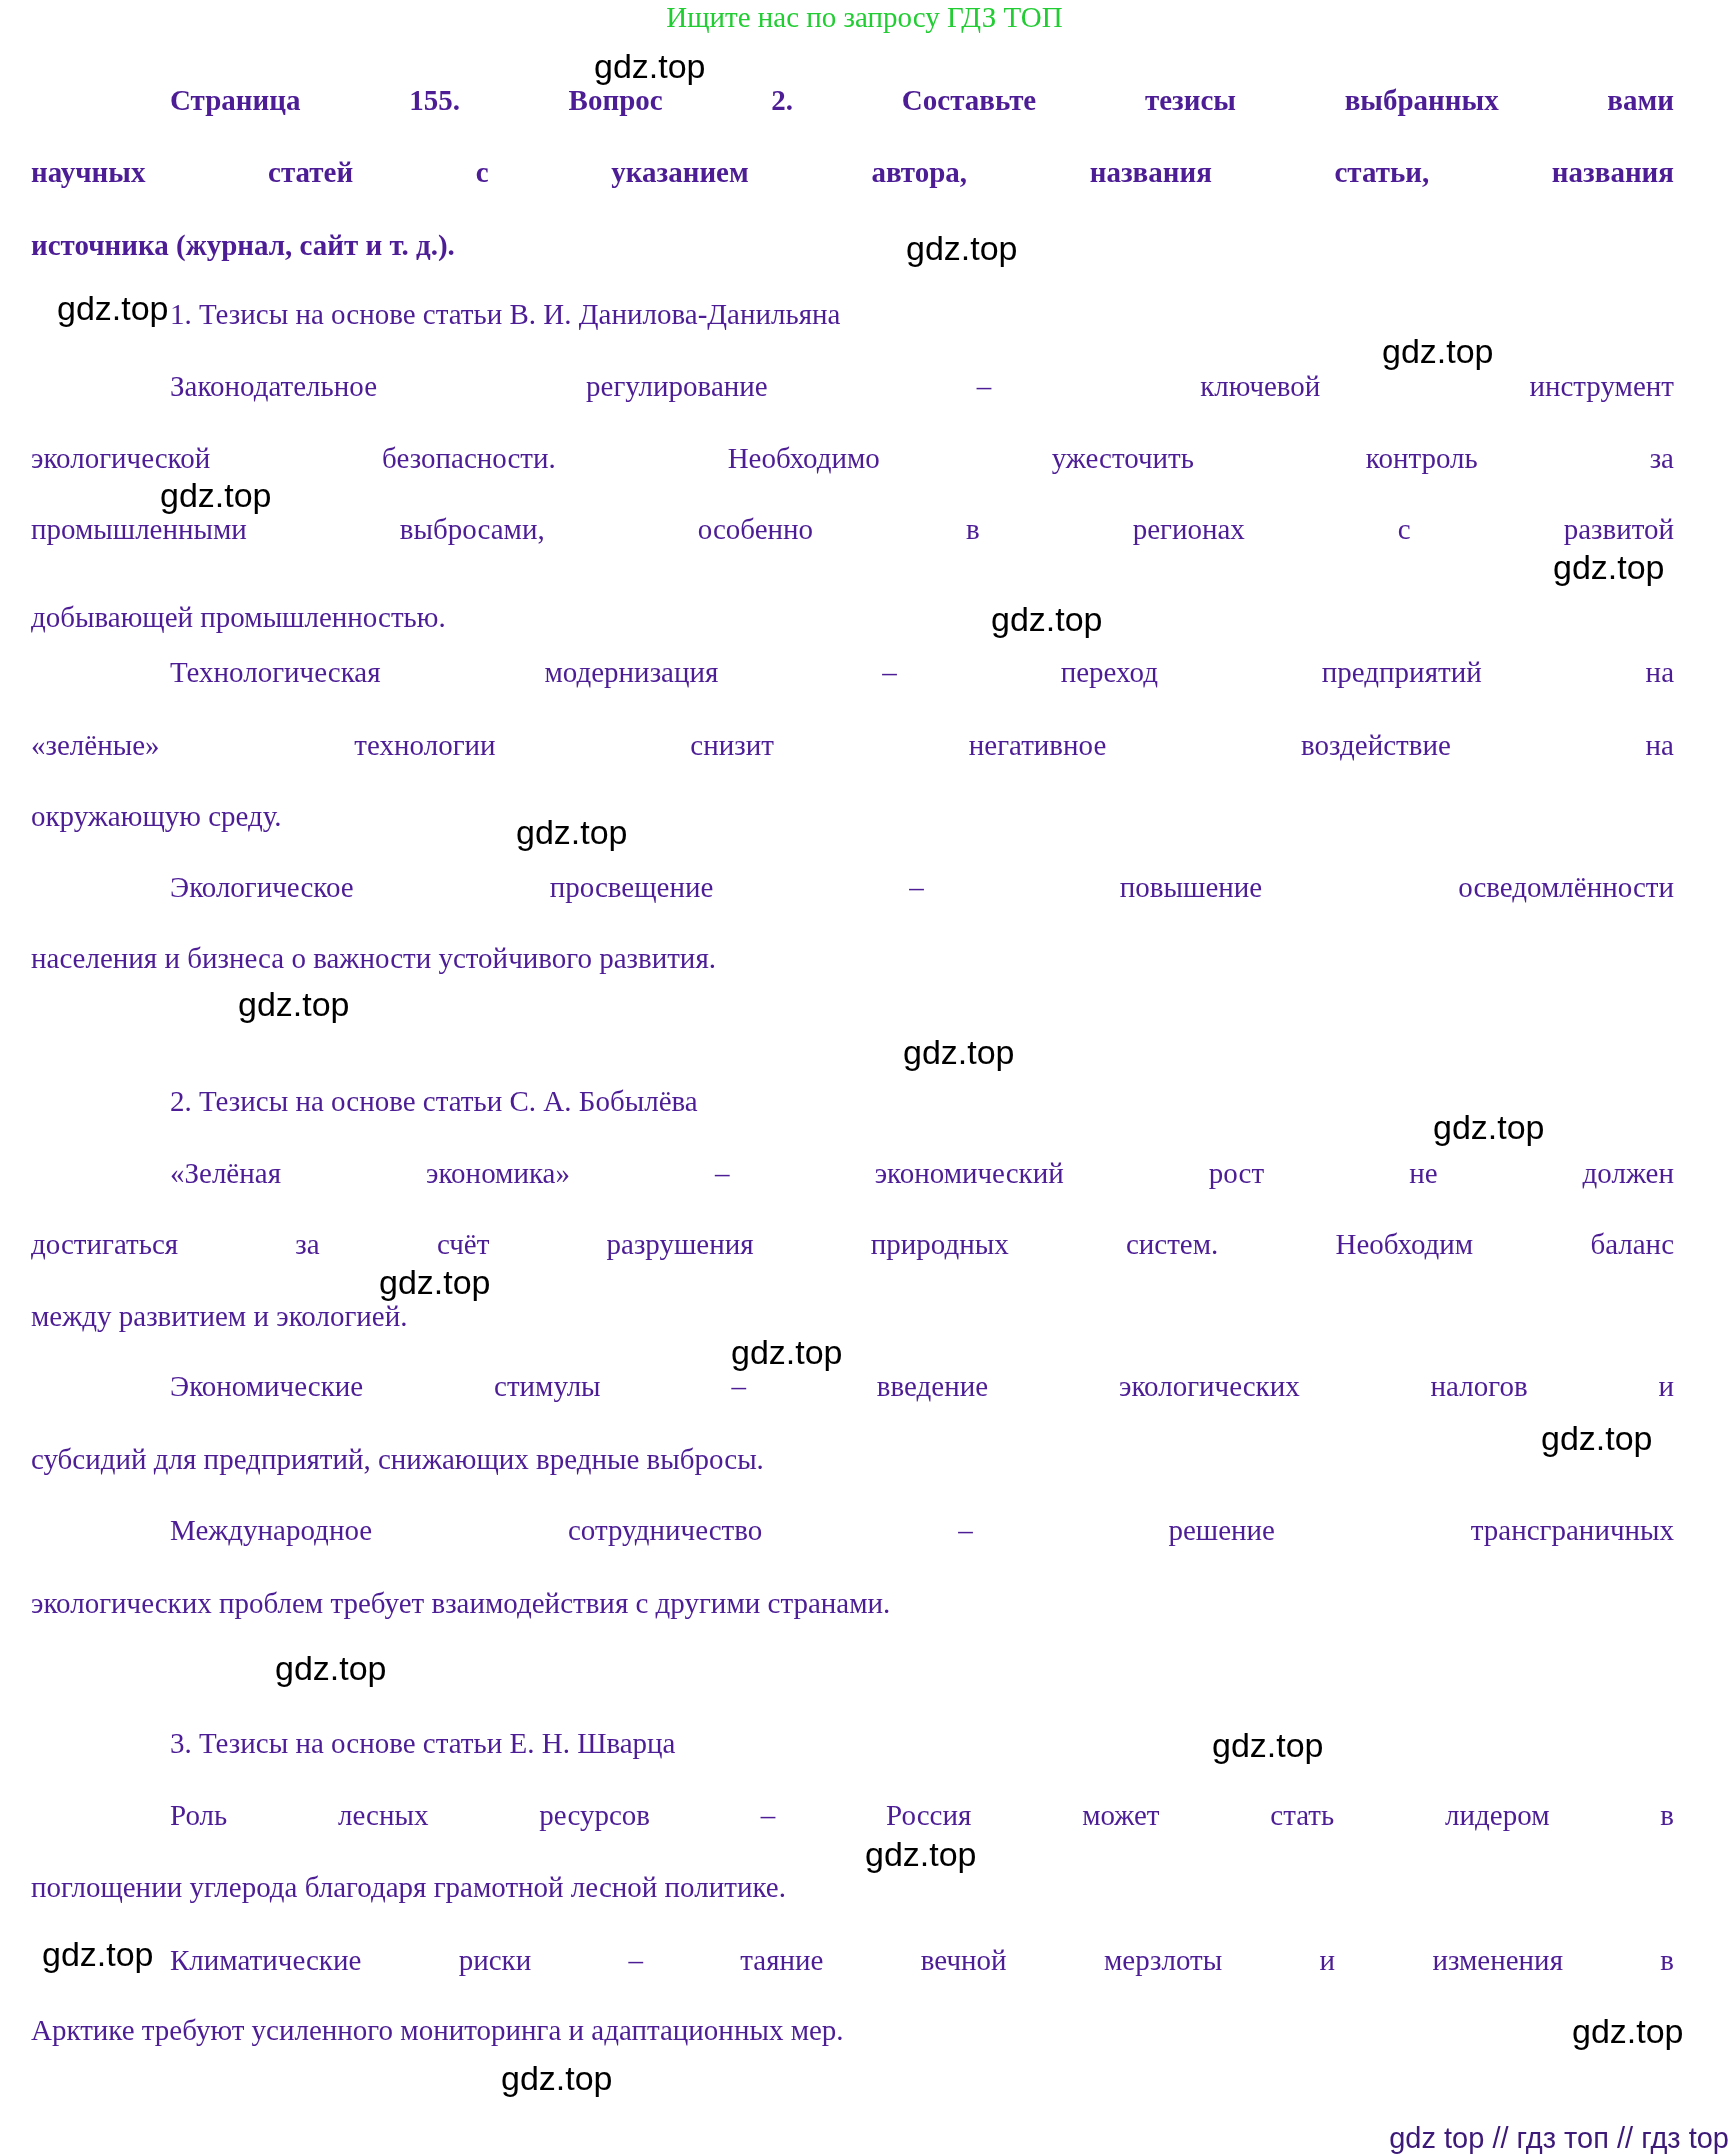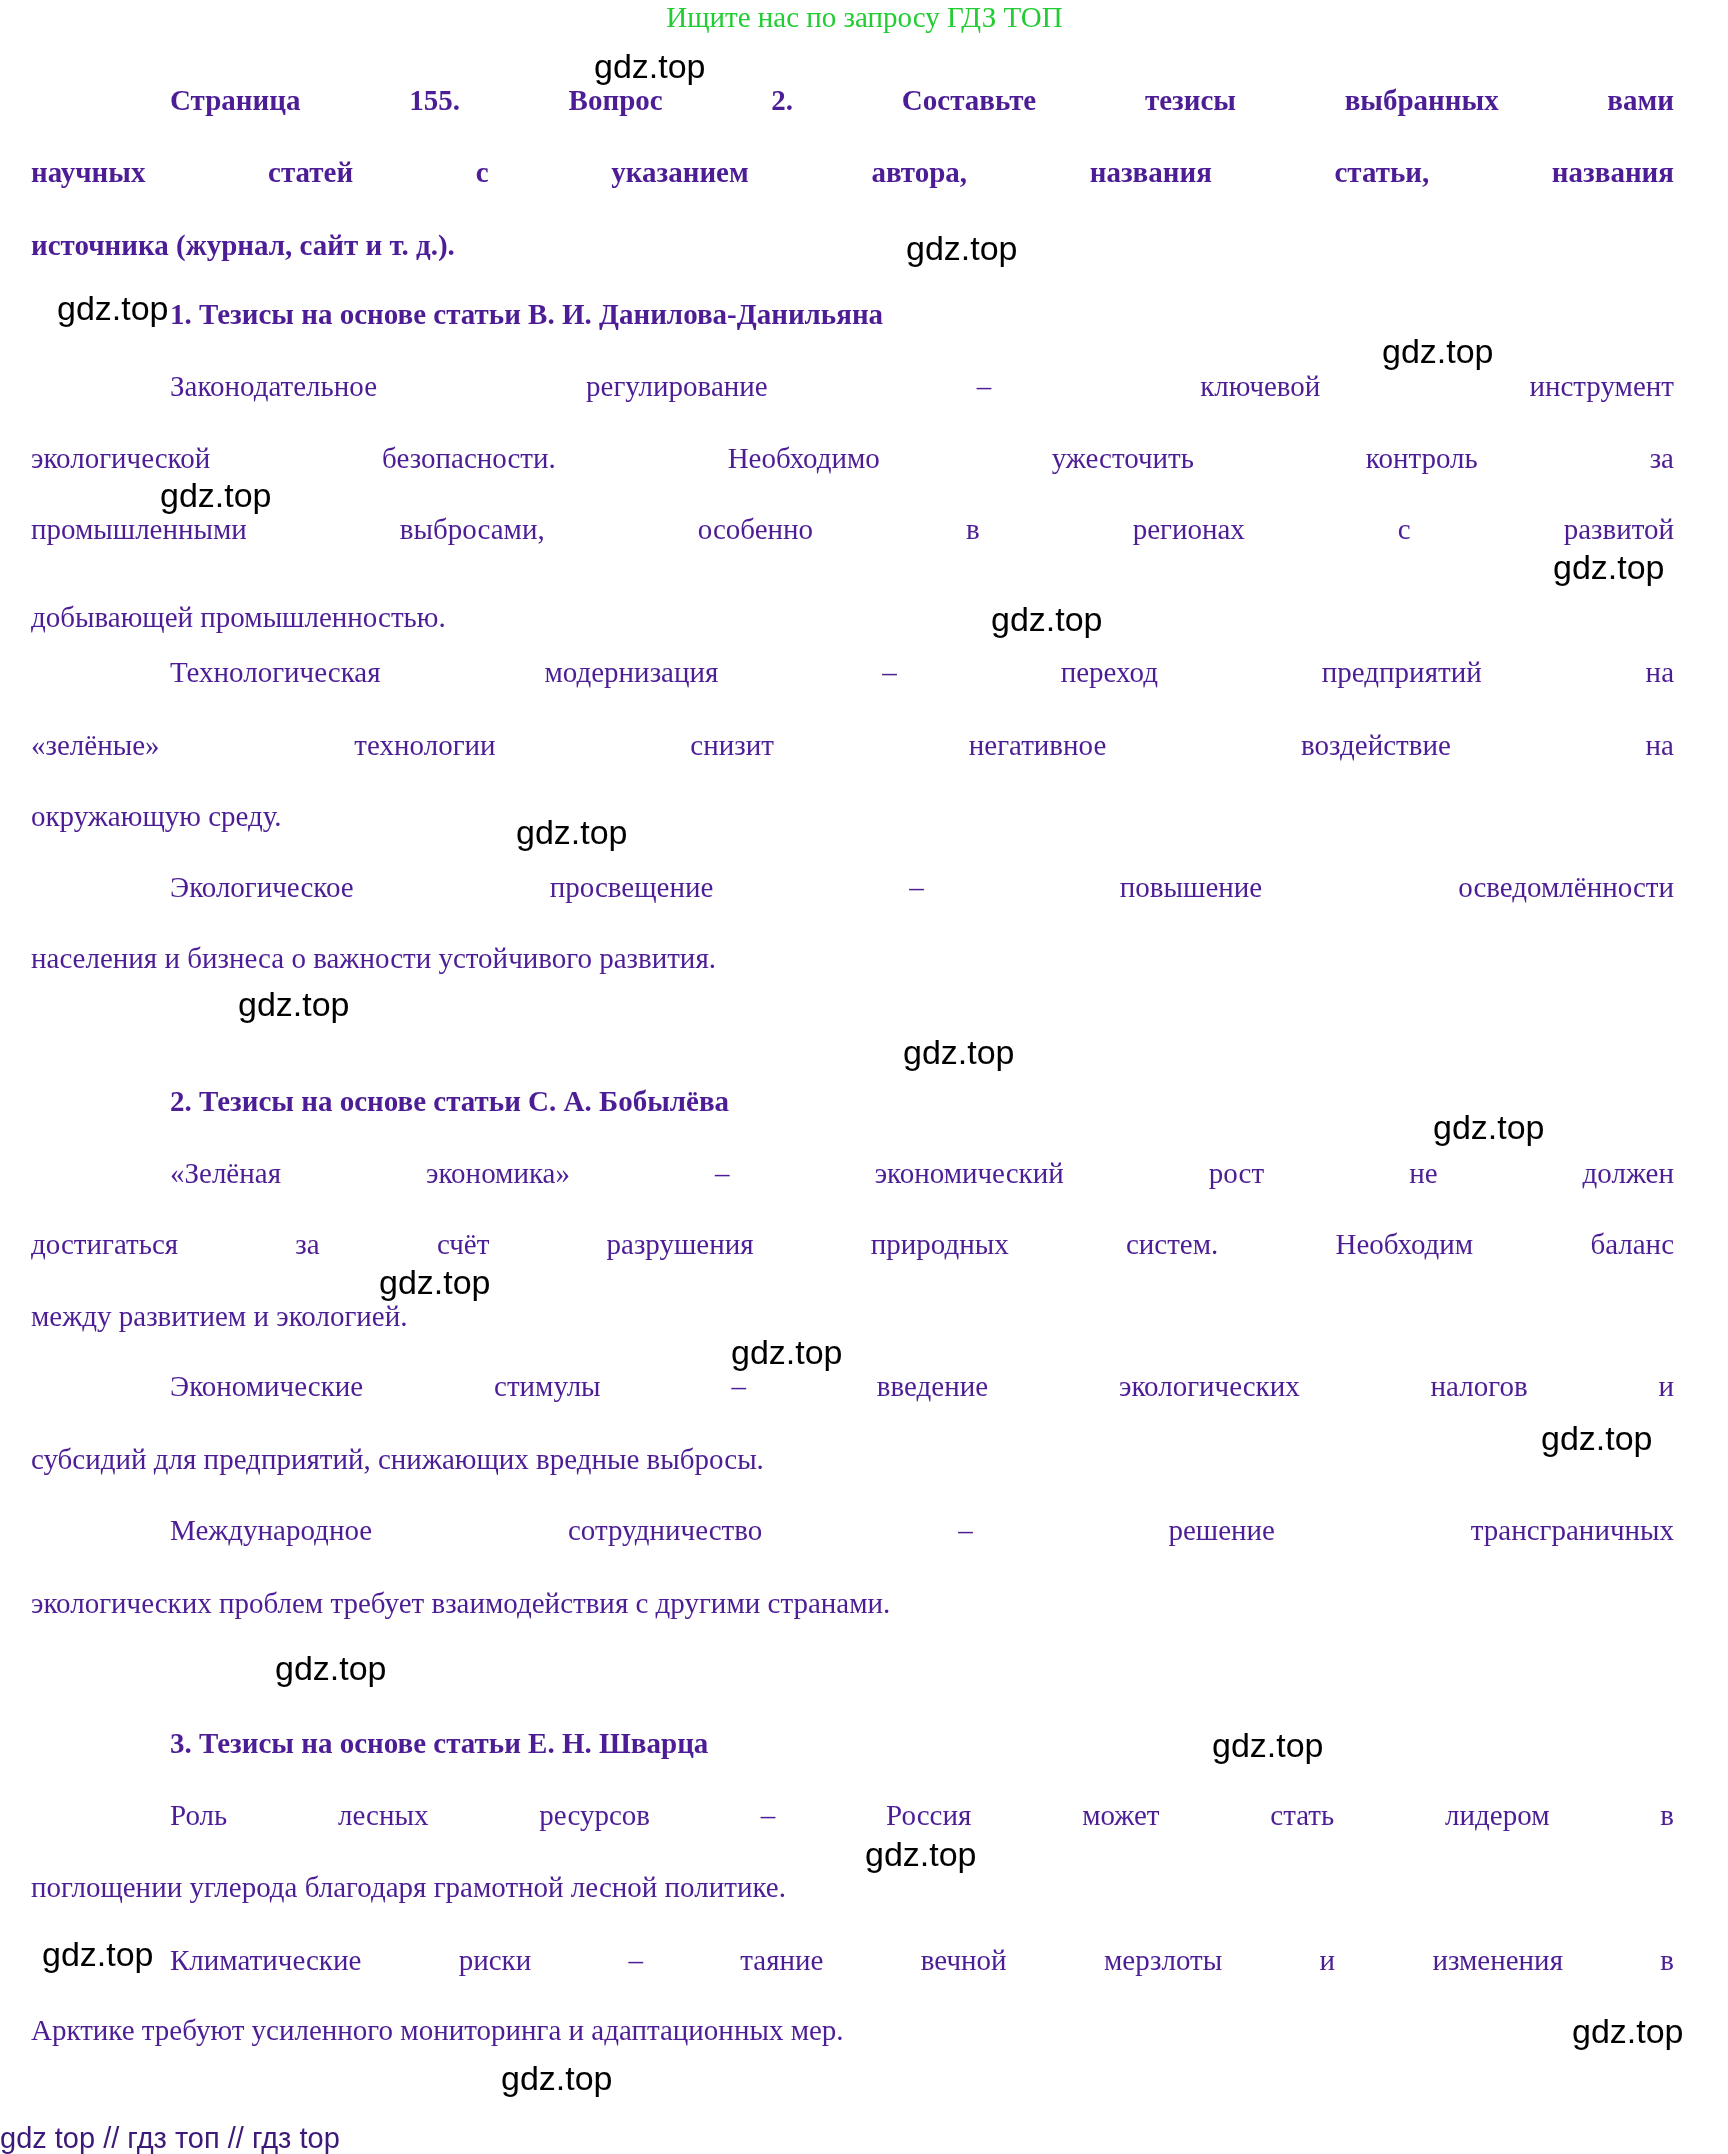--- a/index.html
+++ b/index.html
@@ -6,32 +6,32 @@
   body { width:1729px; height:2155px; position:relative; overflow:hidden; }
   .line {
     position:absolute; left:31px; width:1643px; height:71px; line-height:71px;
     font-family:"Liberation Serif", serif; font-size:29px; color:#4c1d95;
     white-space:nowrap; text-align:justify; text-align-last:justify;
     transform:translateY(-36px);
   }
   .line.last { text-align-last:left; }
   .line.indent { left:170px; width:1504px; }
   .line.bold { font-weight:bold; }
-  .line.head { text-align-last:left; font-weight:bold; }
+  .line.head { text-align-last:left; font-weight:normal; }
   b { font-weight:normal;margin-top:12px; }
   .wm {
     position:absolute; font-family:"Liberation Sans", sans-serif; font-size:34px;
     color:#000; transform:translateY(-50%); white-space:nowrap;
   }
   .top-banner {
     position:absolute; top:0; left:0; width:1729px; text-align:center;
     font-family:Liberation Serif, serif; font-size:29px; color:#22cc33; line-height:35px;
   }
   .footer {
-    position:absolute; left:0; width:1729px; top:2122px; text-align:left;
+    position:absolute; left:0; width:1729px; top:2122px; text-align:right;
     font-family:"Liberation Sans", sans-serif; font-size:29px; color:#3d1a78; line-height:33px;
   }
 </style>
 </head>
 <body>
 
 <div class="top-banner">Ищите нас по запросу ГДЗ ТОП</div>
 
 <div class="line indent bold" style="top:101px">Страница 155. Вопрос 2. Составьте тезисы выбранных вами</div>
 <div class="line bold" style="top:173px">научных статей с указанием автора, названия статьи, названия</div>

